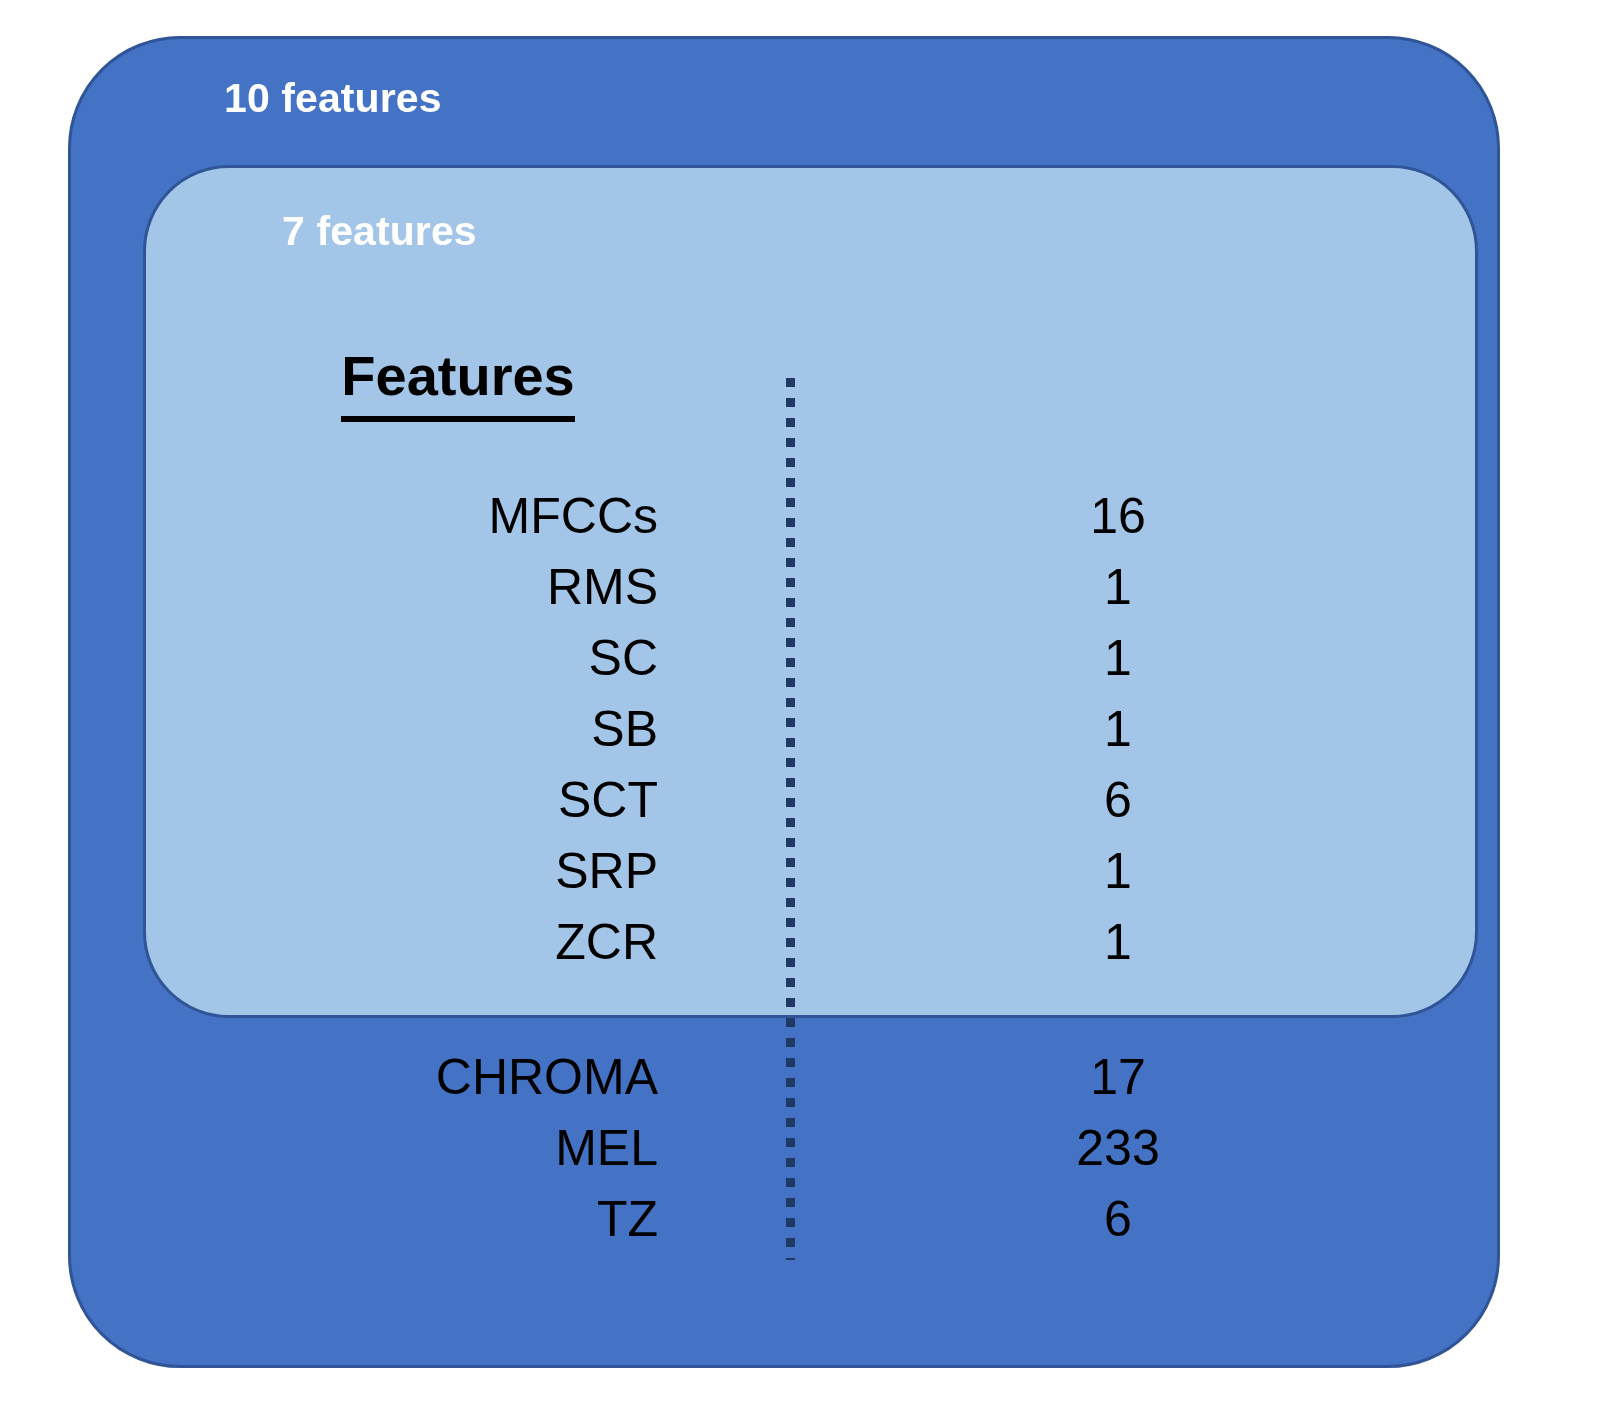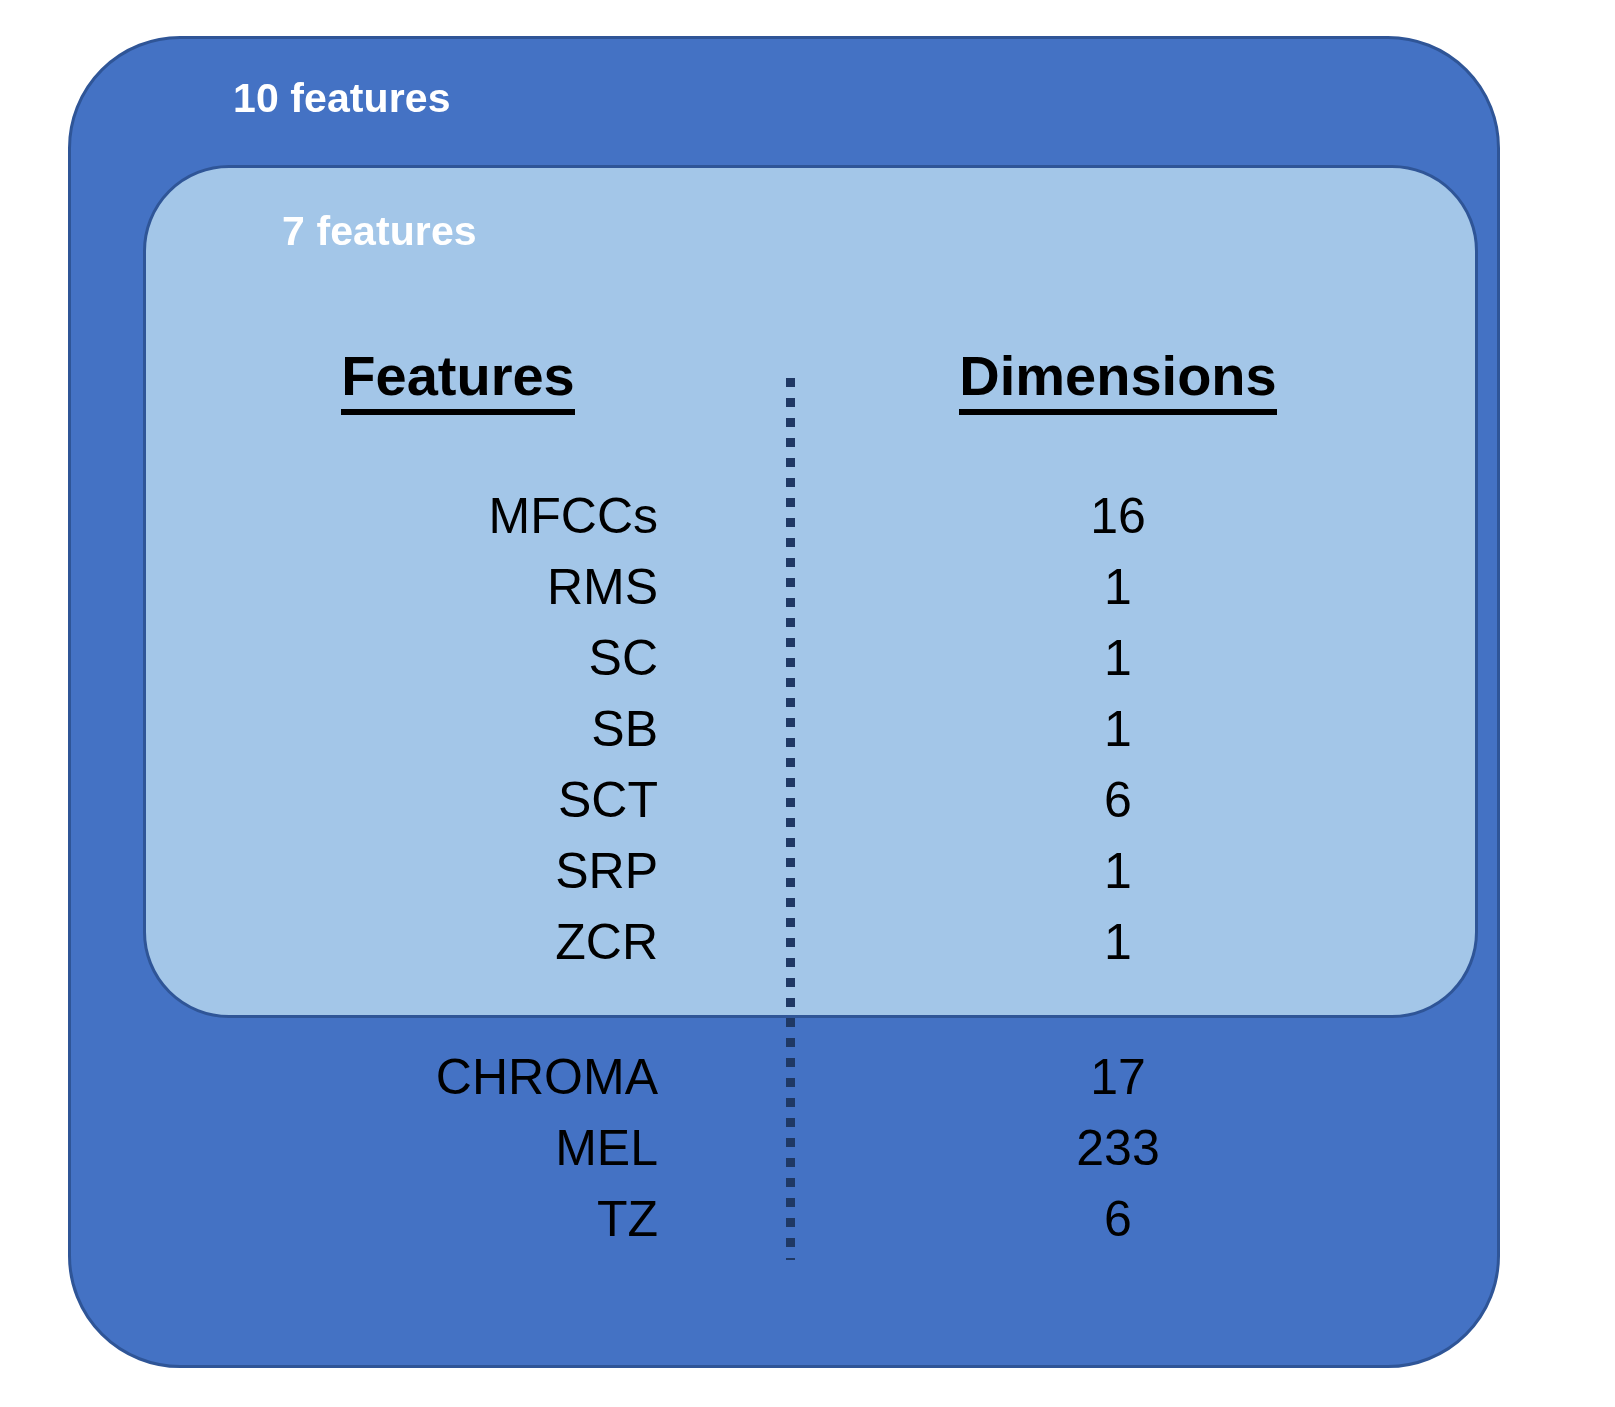--- a/index.html
+++ b/index.html
@@ -51,21 +51,21 @@
   .group-caption {
     position: absolute;
     color: #FFFFFF;
     font-weight: bold;
     font-size: 41px;
     letter-spacing: 0.1px;
     white-space: nowrap;
     line-height: 1;
   }
   #outer-caption {
-    left: 233px;
+    left: 224px;
     top: 78px;
   }
   #inner-caption {
     left: 282px;
     top: 211px;
   }
 
   
   #column-divider {
     position: absolute;
@@ -89,21 +89,21 @@
     color: #000000;
     font-weight: bold;
     font-size: 56px;
     text-align: center;
     line-height: 1;
     white-space: nowrap;
   }
   .col-header .hdr-text {
     display: inline-block;
     border-bottom: 6px solid #000000;
-    padding-bottom: 5px;
+    padding-bottom: 12px;
   }
   #header-features {
     left: 258px;
     width: 400px;
   }
   #header-dimensions {
     left: 918px;
     width: 400px;
   }
 
@@ -141,23 +141,20 @@
   <div class="group-caption" id="outer-caption">10 features</div>
 
   <div class="group-caption" id="inner-caption">7 features</div>
 
   <div id="column-divider"></div>
 
   <div class="col-header" id="header-features">
     <span class="hdr-text">Features</span>
   </div>
 
-  <div class="col-header" id="header-dimensions">
-    <span class="hdr-text">Dimensions</span>
-  </div>
 
   <div class="data-row" style="top:481px;">
     <span class="cell-feature">MFCCs</span>
     <span class="cell-dimension">16</span>
   </div>
   <div class="data-row" style="top:552px;">
     <span class="cell-feature">RMS</span>
     <span class="cell-dimension">1</span>
   </div>
   <div class="data-row" style="top:623px;">

